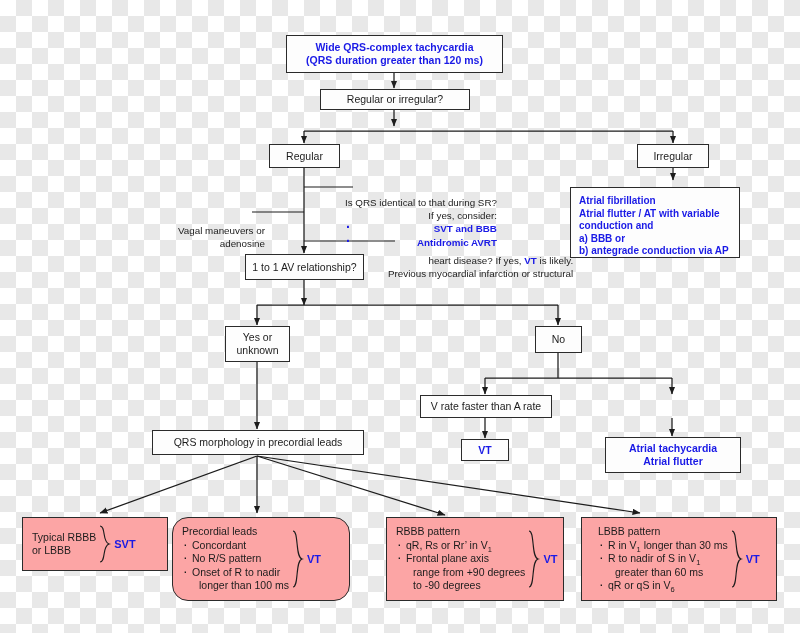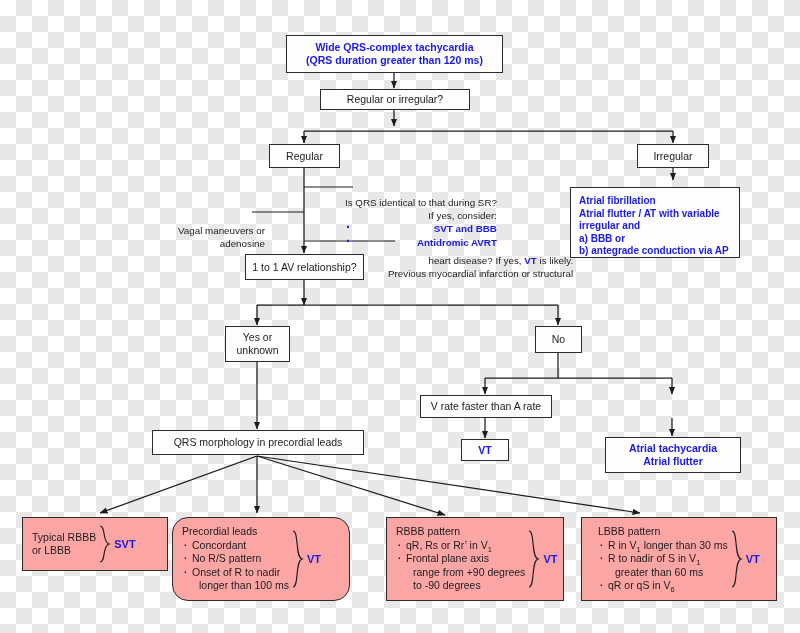--- a/index.html
+++ b/index.html
@@ -200,21 +200,21 @@
   </div>
 
   <div class="node thick" style="left:637px; top:144px; width:72px; height:24px;">
     <span>Irregular</span>
   </div>
 
   <div class="node thick blue left-text" style="left:570px; top:181px; width:170px; height:71px; font-size:10px; line-height:12.6px;margin-top:6px;">
     <div>
       <div>Atrial fibrillation</div>
       <div>Atrial flutter / AT with variable</div>
-      <div>irregular and</div>
+      <div>conduction and</div>
       <div>a)  BBB   or</div>
       <div>b)  antegrade conduction via AP</div>
     </div>
   </div>
 
   <div class="floating" style="left:345px; top:176px; font-size:9.8px; line-height:13.2px;">
     <div>Is QRS identical to that during SR?</div>
     <div>If yes, consider:</div>
     <ul class="dotlist-blue">
       <li>SVT and BBB</li>

